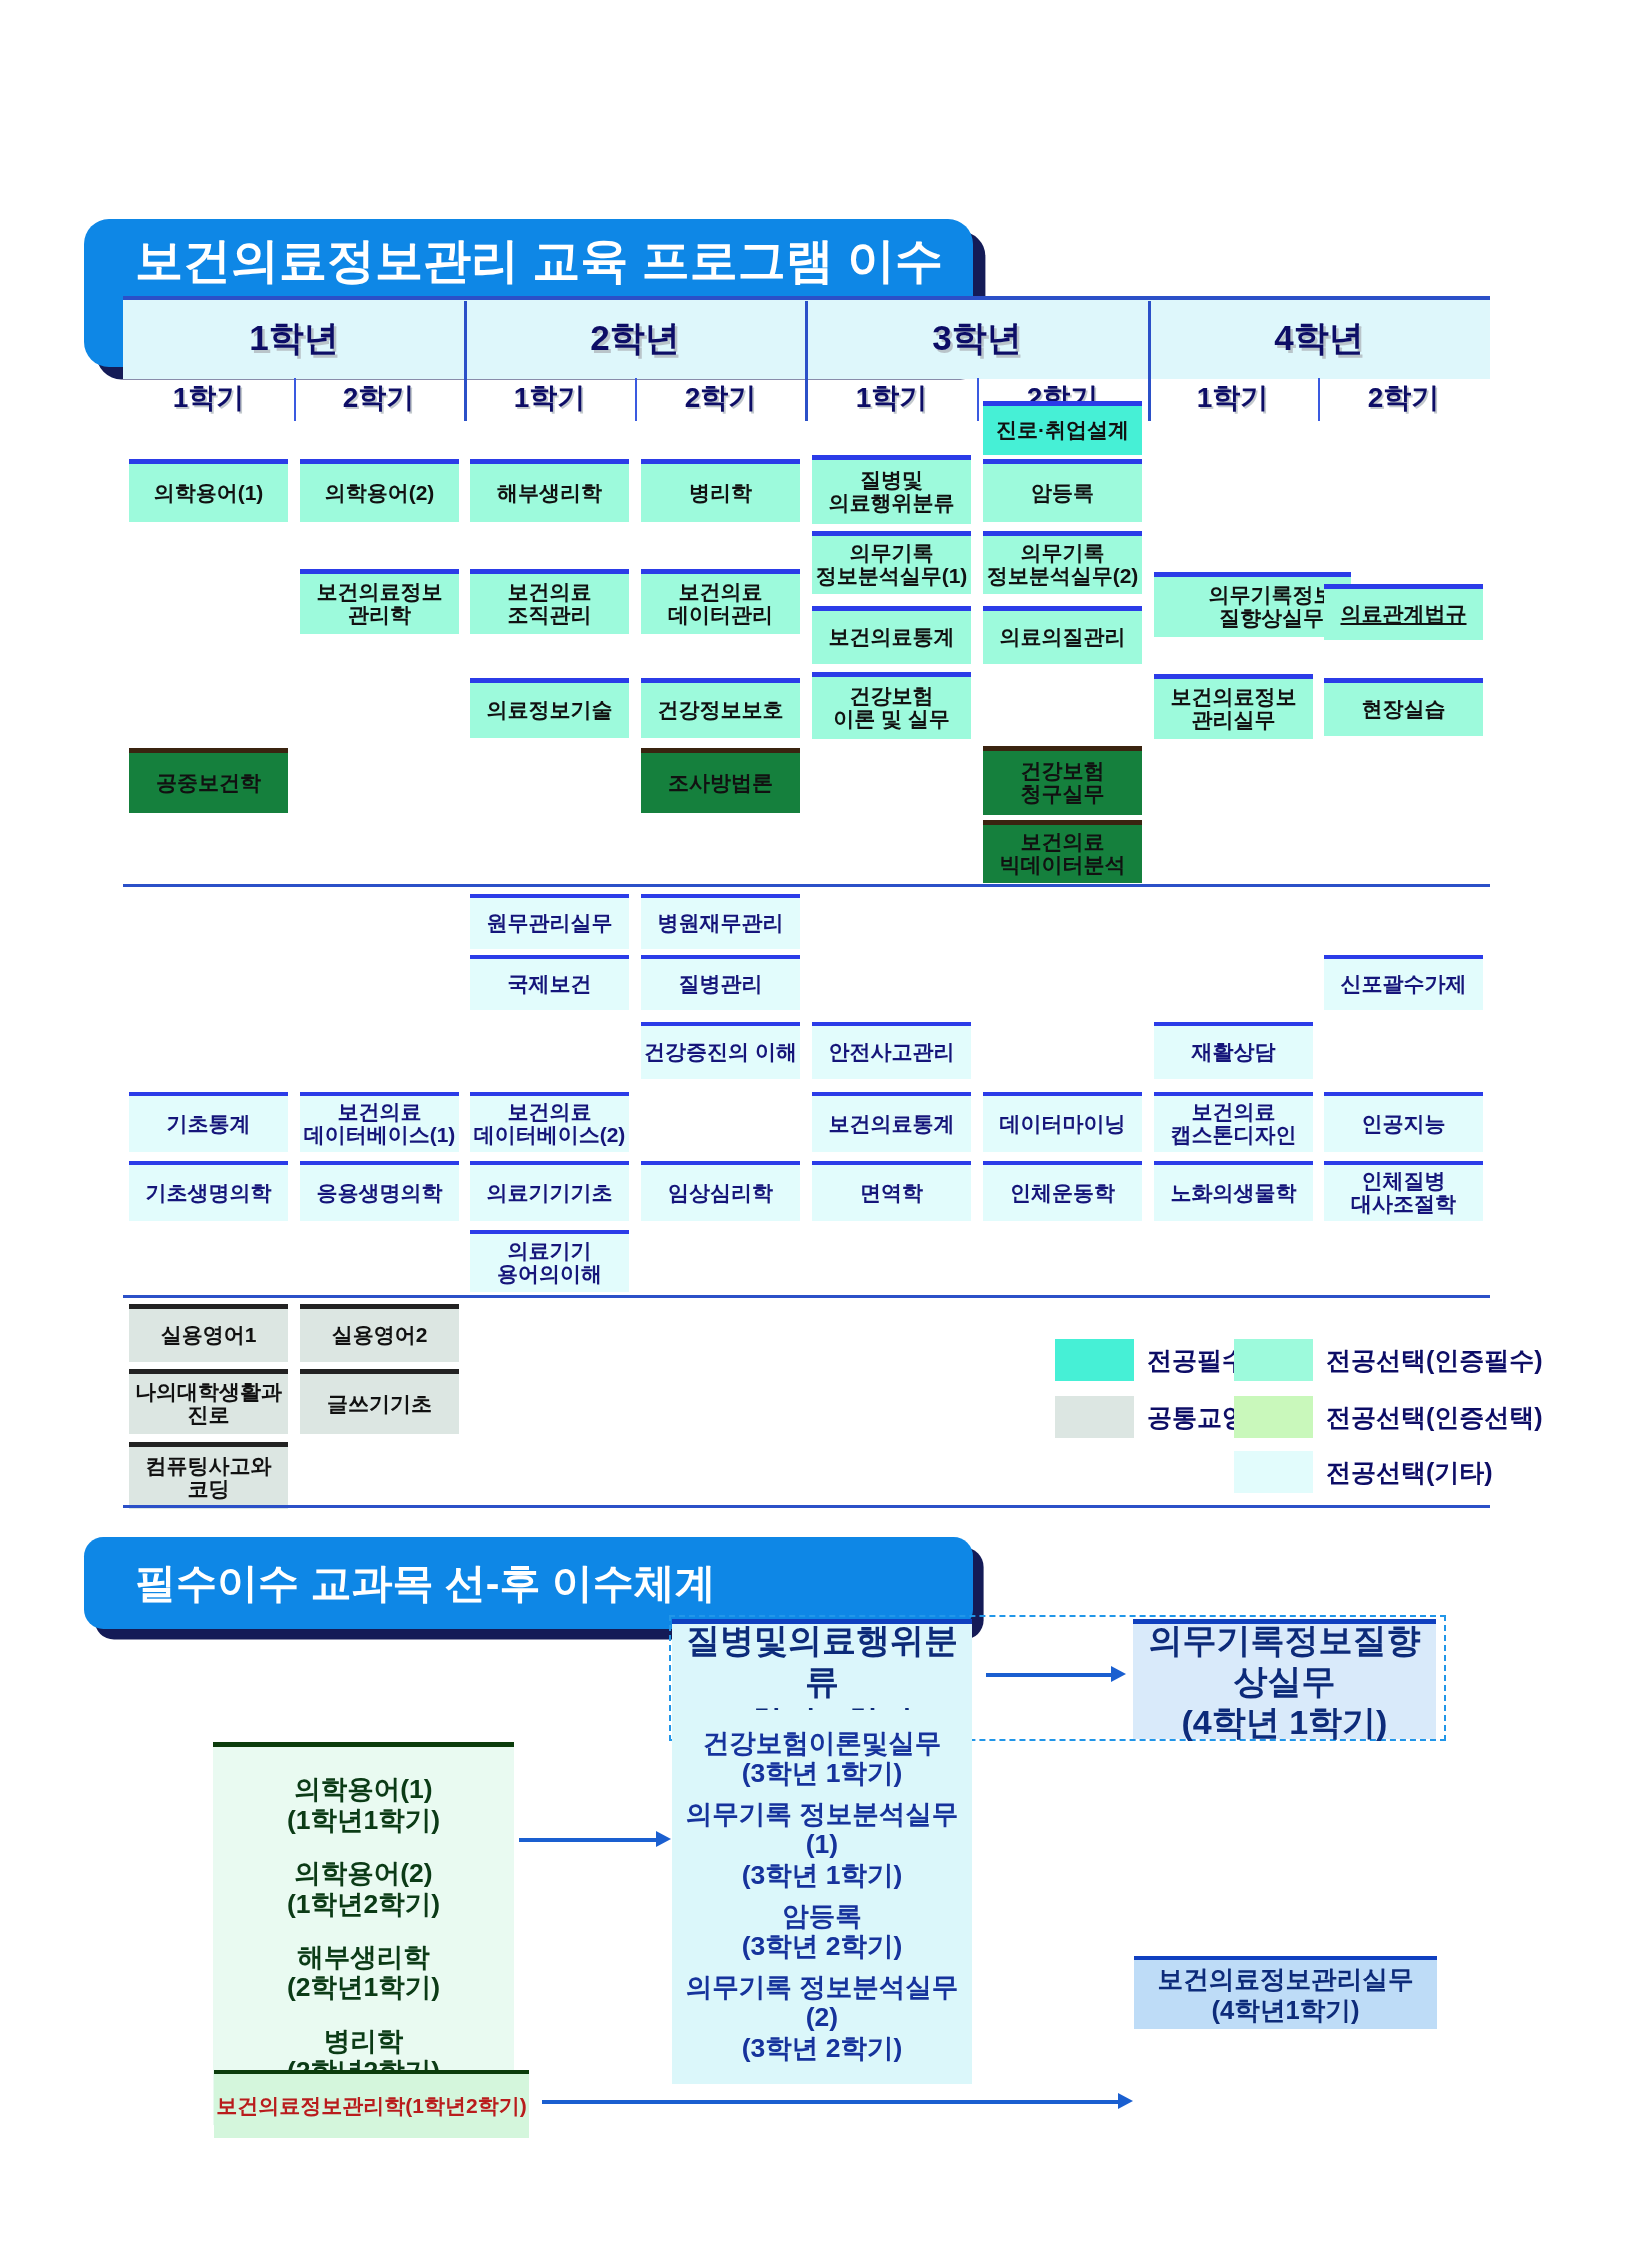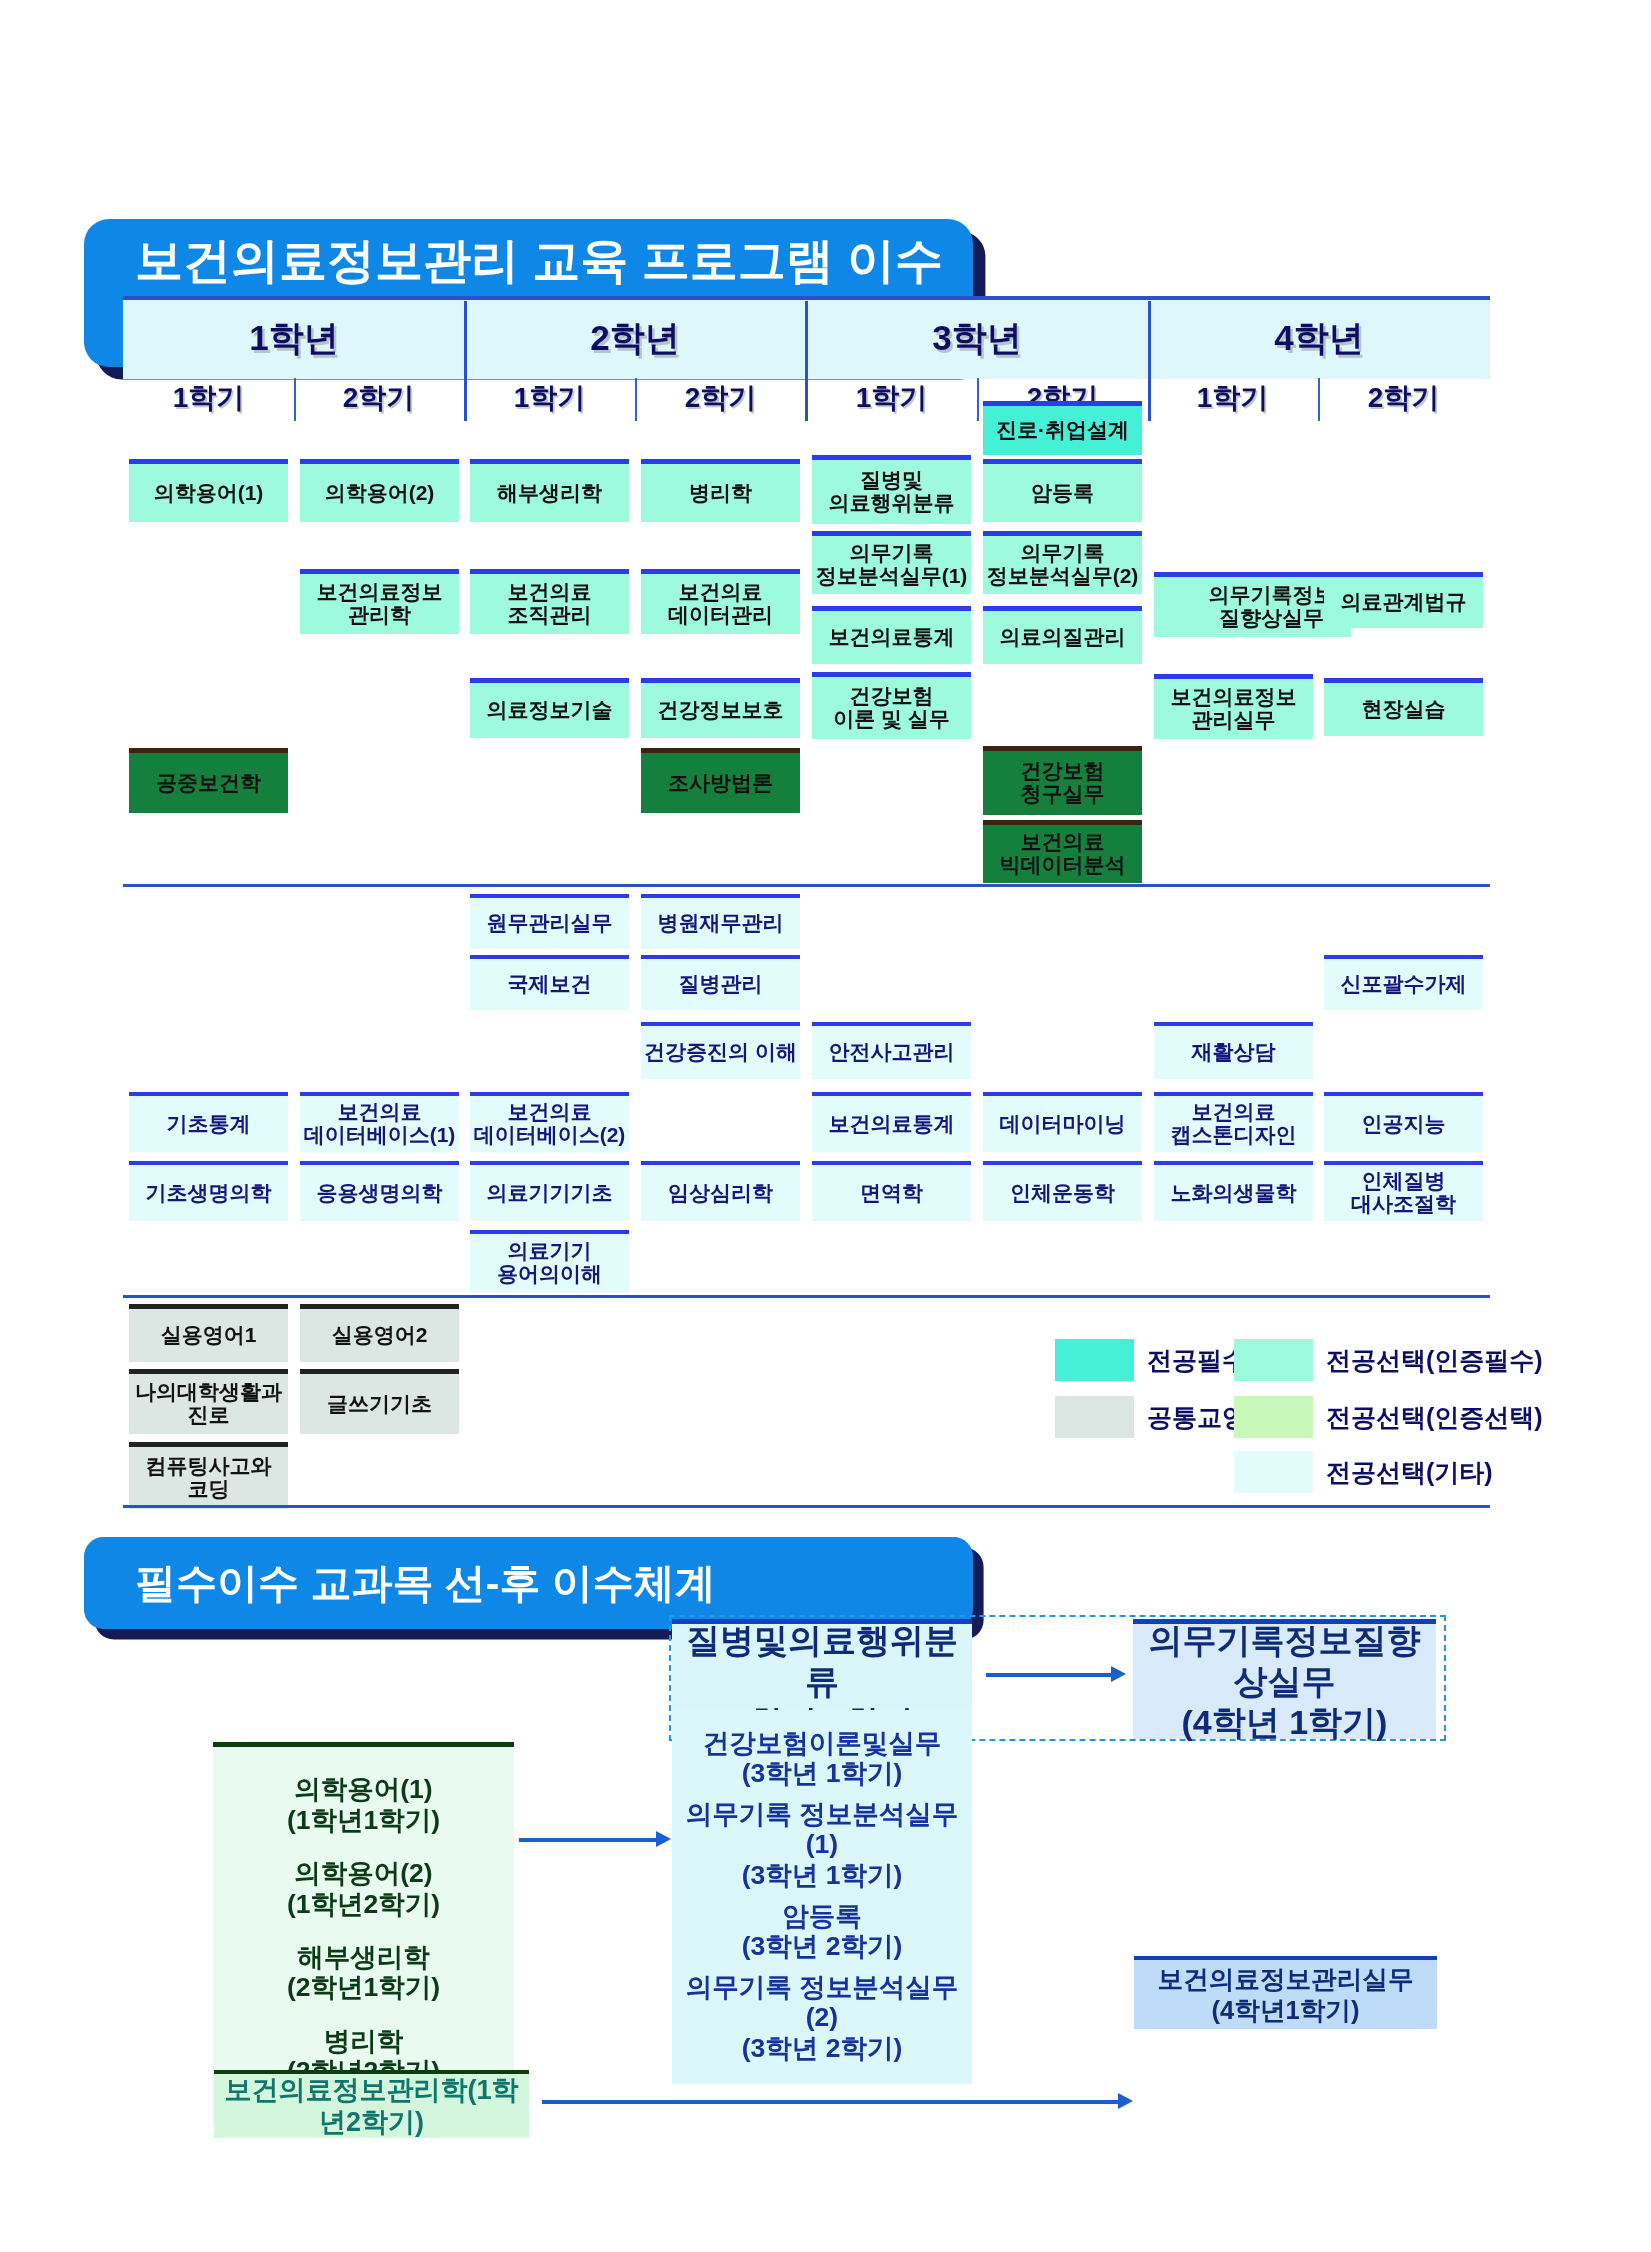--- a/index.html
+++ b/index.html
@@ -48,21 +48,21 @@
             text-align:center;white-space:pre-line;line-height:1.15;}
   .flow-left{left:213px;top:1742px;width:301px;height:335px;background:#e9faf1;border-top:5.3px solid #0c3d0c;
              color:#0b3b16;font-weight:700;font-size:26.5px;padding:16px 0 26.5px 0;}
   .flow-mid{left:672px;top:1710px;width:300px;height:346px;background:#dbf7fa;
             color:#16339c;font-weight:700;font-size:26.5px;padding:12.4px 0 16px 0;}
   .dashed-rect{position:absolute;left:669px;top:1615px;width:773px;height:122px;border:2.6px dashed #2196e8;}
   .flow-cell{position:absolute;display:flex;flex-direction:column;justify-content:center;text-align:center;
              white-space:pre-line;line-height:1.2;font-weight:700;font-size:34px;color:#0d2b7a;}
   .cell-disease{left:672px;top:1619px;width:300px;height:115px;background:#dbf6fb;border-top:5.3px solid #1040c0;}
   .cell-quality{left:1133px;top:1619px;width:303px;height:115px;background:#d9eafa;border-top:5.3px solid #1040c0;}
-  .cell-mgmt{left:214px;top:2070px;width:315px;height:64px;background:#d4f6dc;border-top:4.4px solid #0c3d0c;color:#0f766e;font-size:27px;}
+  .cell-mgmt{left:214px;top:2070px;width:315px;height:64px;background:#d4f6dc;border-top:4.4px solid #0c3d0c;color:#b91c1c;font-size:21px;}
   .cell-practice{left:1134px;top:1956px;width:303px;height:69px;background:#bedcf7;border-top:4.4px solid #1040c0;font-size:25.6px;}
 
   
   .arrow{position:absolute;height:3.5px;background:#1a5fd0;}
   .arrow::after{content:"";position:absolute;right:-13.2px;top:-7px;width:0;height:0;
                 border-left:15px solid #1a5fd0;border-top:8.8px solid transparent;border-bottom:8.8px solid transparent;}
 </style>
 </head>
 <body>
 
@@ -112,21 +112,21 @@
       <div class="course cat-cert-required" style="left: 983px; top: 531px; height: 58px;">의무기록
 정보분석실무(2)</div>
       <div class="course cat-cert-required" style="left: 300px; top: 569px; height: 60px;">보건의료정보
 관리학</div>
       <div class="course cat-cert-required" style="left: 470px; top: 569px; height: 60px;">보건의료
 조직관리</div>
       <div class="course cat-cert-required" style="left: 641px; top: 569px; height: 60px;">보건의료
 데이터관리</div>
       <div class="course cat-cert-required" style="left: 1154px; top: 572px; height: 60px; padding-left: 38px;">의무기록정보
 질향상실무</div>
-      <div class="course cat-cert-required" style="left: 1324px; top: 572px; height: 51px;">의료관계법규</div>
+      <div class="course cat-cert-required" style="left: 1324px; top: 584px; height: 51px; text-decoration: underline;">의료관계법규</div>
       <div class="course cat-cert-required" style="left: 812px; top: 606px; height: 53px;">보건의료통계</div>
       <div class="course cat-cert-required" style="left: 983px; top: 606px; height: 53px;">의료의질관리</div>
       <div class="course cat-cert-required" style="left: 470px; top: 678px; height: 55px;">의료정보기술</div>
       <div class="course cat-cert-required" style="left: 641px; top: 678px; height: 55px;">건강정보보호</div>
       <div class="course cat-cert-required" style="left: 812px; top: 672px; height: 62px;">건강보험
 이론 및 실무</div>
       <div class="course cat-cert-required" style="left: 1154px; top: 674px; height: 60px;">보건의료정보
 관리실무</div>
       <div class="course cat-cert-required" style="left: 1324px; top: 678px; height: 53px;">현장실습</div>
       <div class="course cat-cert-elective" style="left: 129px; top: 748px; height: 60px;">공중보건학</div>

